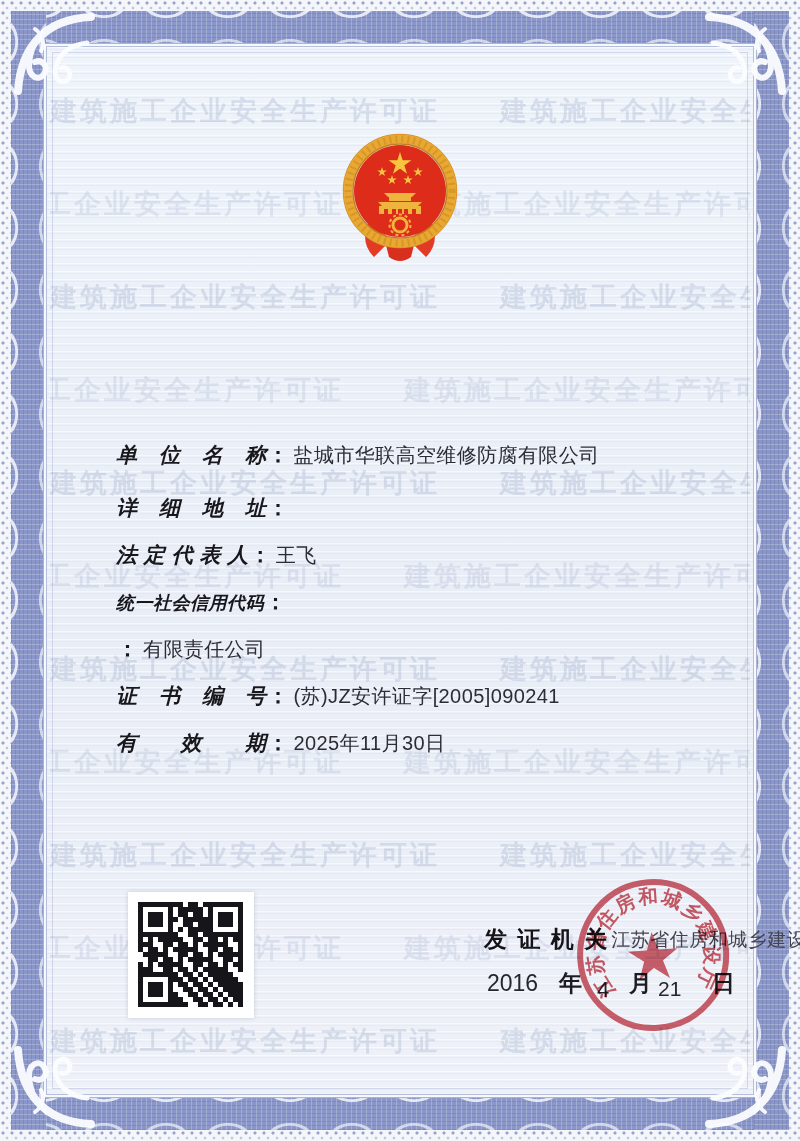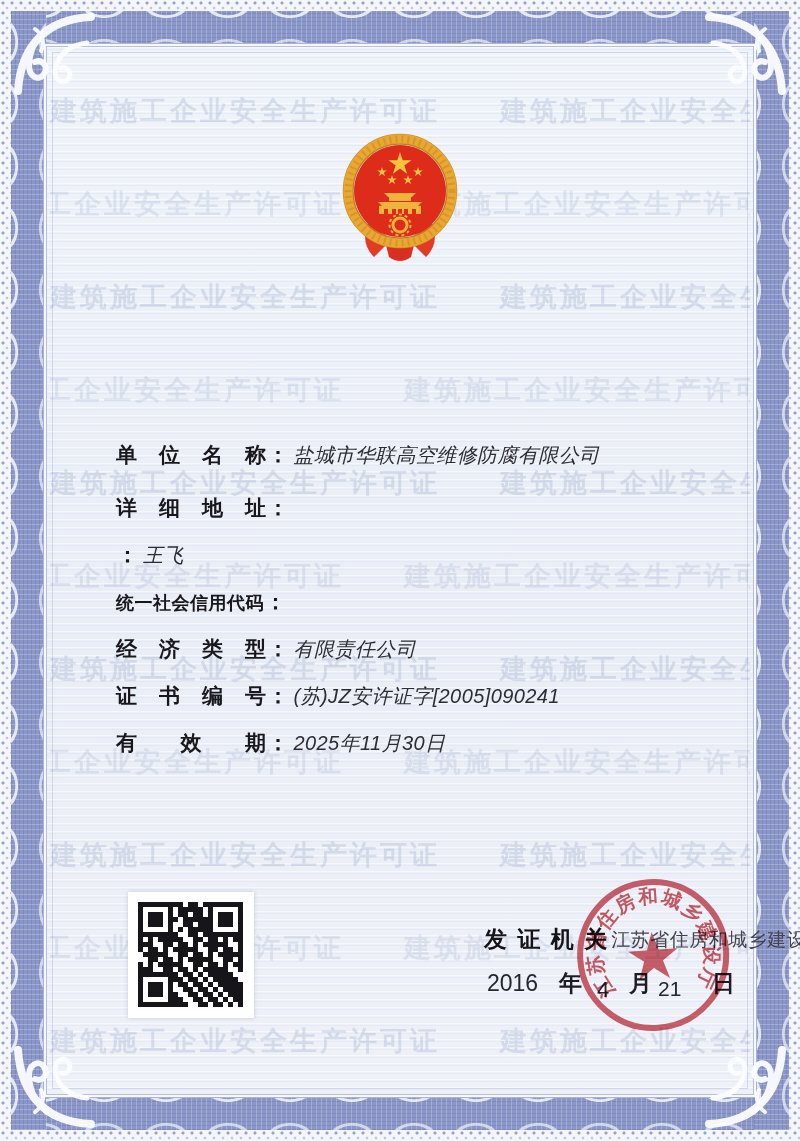--- a/index.html
+++ b/index.html
@@ -64,24 +64,24 @@
   
   .title{
     position:absolute;top:300px;left:0;right:0;z-index:4;margin:0;
     text-align:center;font-size:44px;font-weight:800;letter-spacing:4px;
     color:#141416;
   }
   
   .row{position:absolute;left:116px;z-index:4;display:flex;align-items:baseline;white-space:pre;}
   .r1{top:441px;} .r2{top:494px;} .r3{top:541px;} .r4{top:588px;}
   .r5{top:635px;} .r6{top:682px;} .r7{top:729px;}
-  .lbl{font-weight:700;font-size:21px;color:#17171c;letter-spacing:.5px;}
+  .lbl{font-weight:700;font-size:21px;color:#17171c;letter-spacing:.5px;font-style:italic;}
   .r4 .lbl{font-size:18px;letter-spacing:.5px;}
   .colon{font-weight:700;font-size:21px;color:#17171c;margin:0 5px 0 1px;}
-  .val{font-size:20px;color:#2c2c34;letter-spacing:.4px;font-style:italic;}
+  .val{font-size:20px;color:#2c2c34;letter-spacing:.4px;}
   
   .qr-box{position:absolute;left:128px;top:892px;width:126px;height:126px;background:#fff;z-index:4;
     box-shadow:0 0 4px rgba(120,130,160,.35);}
   .qr-grid{position:absolute;left:10px;top:10px;width:105px;height:105px;}
   .qr-grid i{position:absolute;width:5px;height:5px;background:#16161a;}
   
   .issuer-row{position:absolute;left:484px;top:924px;z-index:4;display:flex;align-items:center;white-space:pre;}
   .issuer-lbl{font-weight:800;font-size:23px;color:#141418;letter-spacing:2px;}
   .issuer-val{font-size:19px;color:#43434e;margin-left:2px;letter-spacing:.5px;}
   .dt{position:absolute;z-index:4;color:#1c1c22;}
@@ -183,27 +183,27 @@
   </svg>
 
 
   <div class="row r1">
     <span class="lbl">单　位　名　称</span><span class="colon">：</span><span class="val">盐城市华联高空维修防腐有限公司</span>
   </div>
   <div class="row r2">
     <span class="lbl">详　细　地　址</span><span class="colon">：</span>
   </div>
   <div class="row r3">
-    <span class="colon">：</span><span class="val">王飞</span>
+    <span class="lbl">法 定 代 表 人</span><span class="colon">：</span><span class="val">王飞</span>
   </div>
   <div class="row r4">
     <span class="lbl">统一社会信用代码</span><span class="colon">：</span>
   </div>
   <div class="row r5">
-    <span class="lbl">经　济　类　型</span><span class="colon">：</span><span class="val">有限责任公司</span>
+    <span class="colon">：</span><span class="val">有限责任公司</span>
   </div>
   <div class="row r6">
     <span class="lbl">证　书　编　号</span><span class="colon">：</span><span class="val">(苏)JZ安许证字[2005]090241</span>
   </div>
   <div class="row r7">
     <span class="lbl">有　　效　　期</span><span class="colon">：</span><span class="val">2025年11月30日</span>
   </div>
 
   <div class="qr-box">
     <div class="qr-grid">

